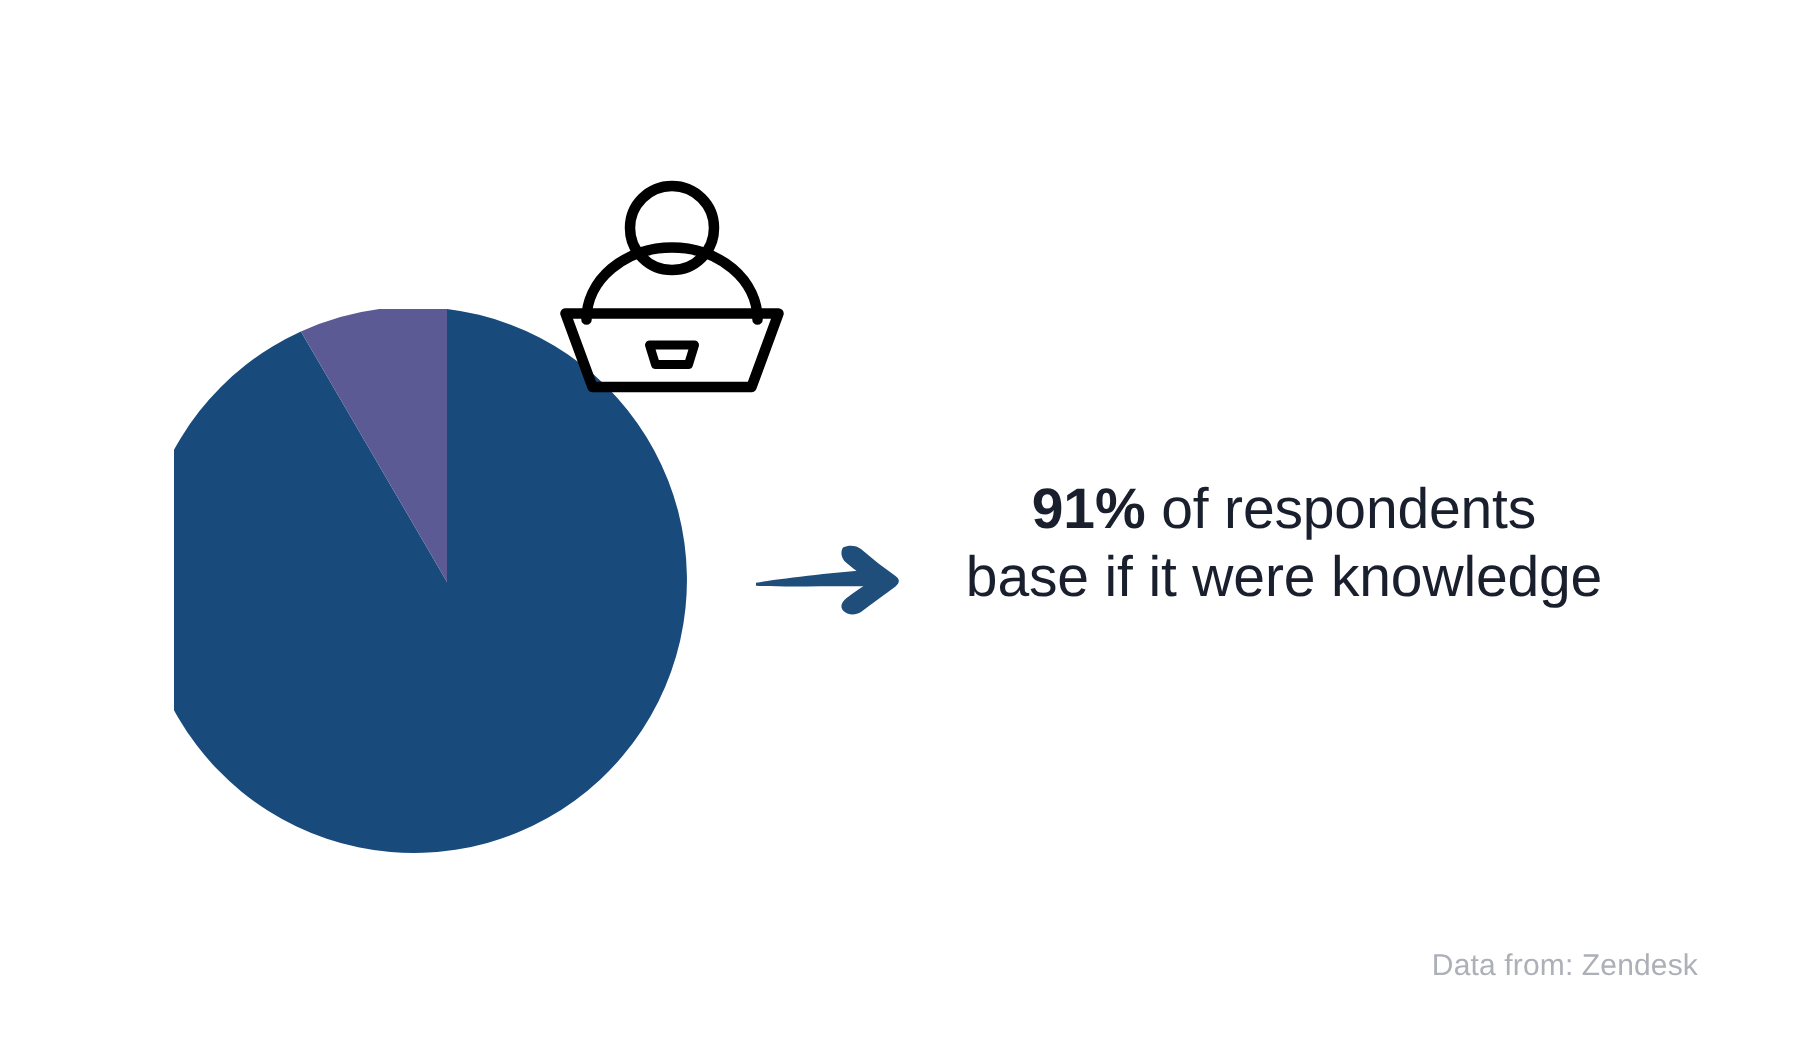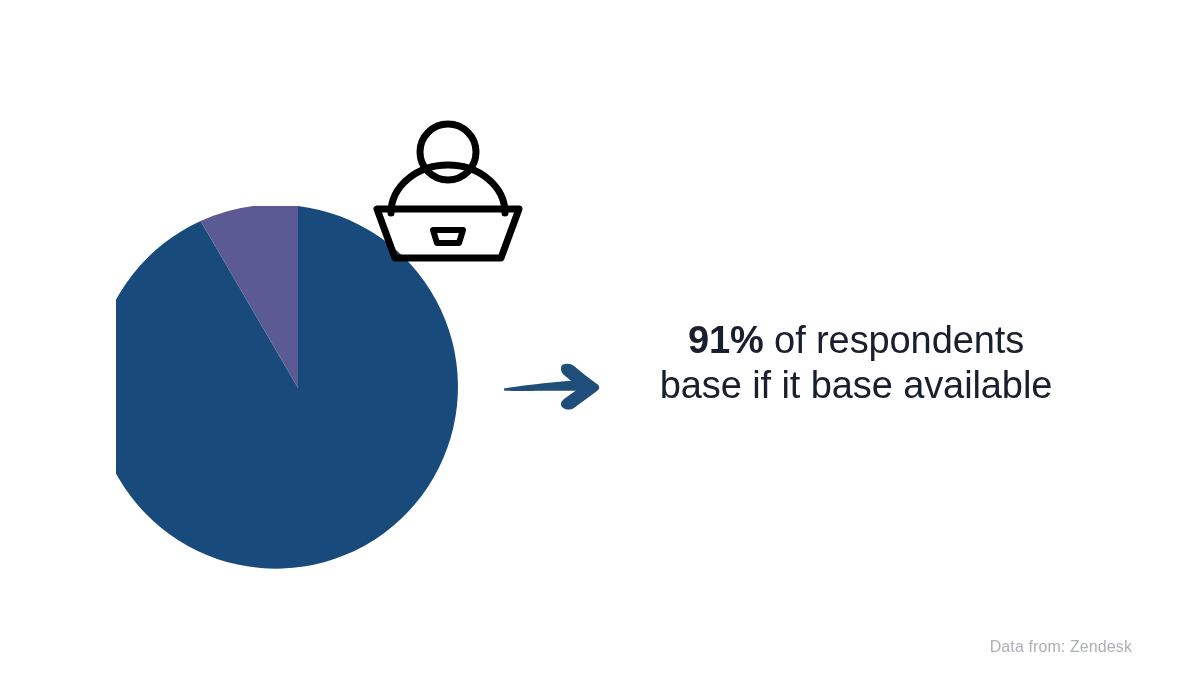--- a/index.html
+++ b/index.html
@@ -73,21 +73,21 @@
   .callout-line {
     display: block;
     white-space: nowrap;
   }
 
   
   .source {
     position: absolute;
     right: 68px;
     bottom: 44px;
-    font-size: 16px;
+    font-size: 20px;
     color: #aeb0b8;
     letter-spacing: 0.1px;
     white-space: nowrap;
   }
 </style>
 </head>
 <body>
 
 <div id="infographic">
 
@@ -119,18 +119,18 @@
       <path d="M 4 28.5 C 22 25.5 56 21.5 86 19.5 C 88 22.5 88 28 86 31 C 56 30.5 22 31.5 4 30.5 Z" fill="#1f4e7a"></path>
 
       <path d="M 62 5 C 66 3 71 3.5 74 6 C 82 13 90 19 97 24 C 100 26 100 28.5 97 31
                C 90 36 82 42 74 48 C 70 50.5 65 50 62 47 C 60 44.5 61 41.5 64 39
                C 70 34.5 76 30.5 80 27.5 C 76 24.5 70 20 64 15 C 61 12.5 60 8 62 5 Z" fill="#1f4e7a"></path>
     </svg>
   </div>
 
   <div class="callout">
     <span class="callout-line"><span class="stat">91%</span><span> of respondents</span></span>
-    <span class="callout-line">base if it base available</span>
+    <span class="callout-line">base if it were knowledge</span>
   </div>
 
   <div class="source">Data from: Zendesk</div>
 
 </div>
 
 </body></html>

